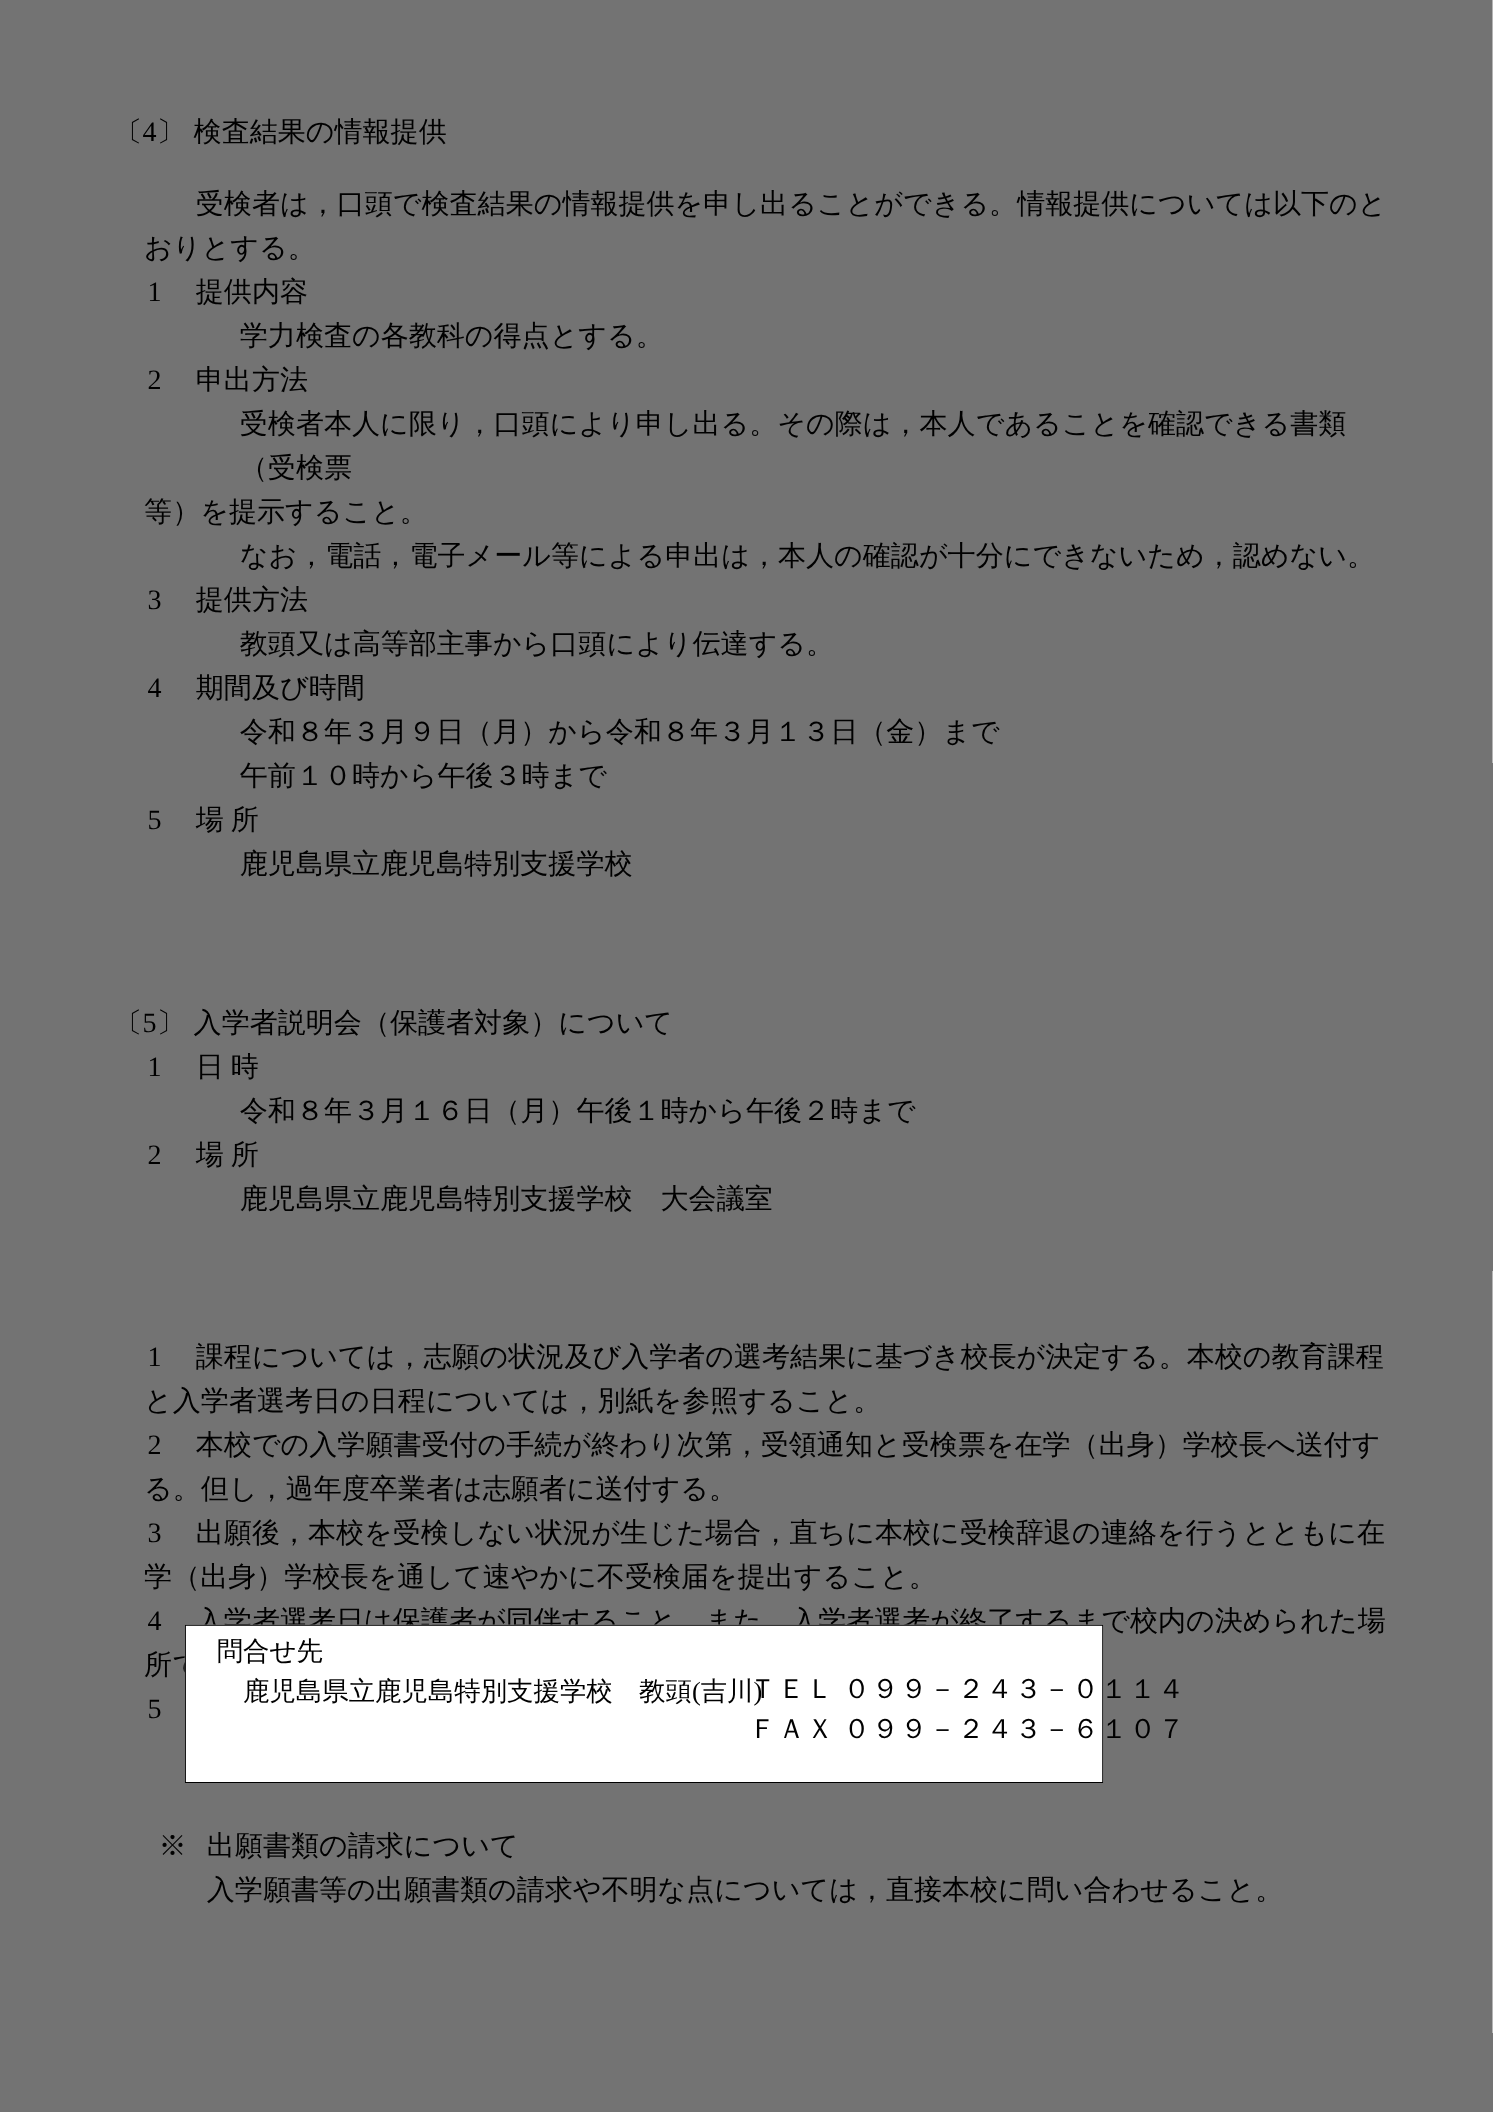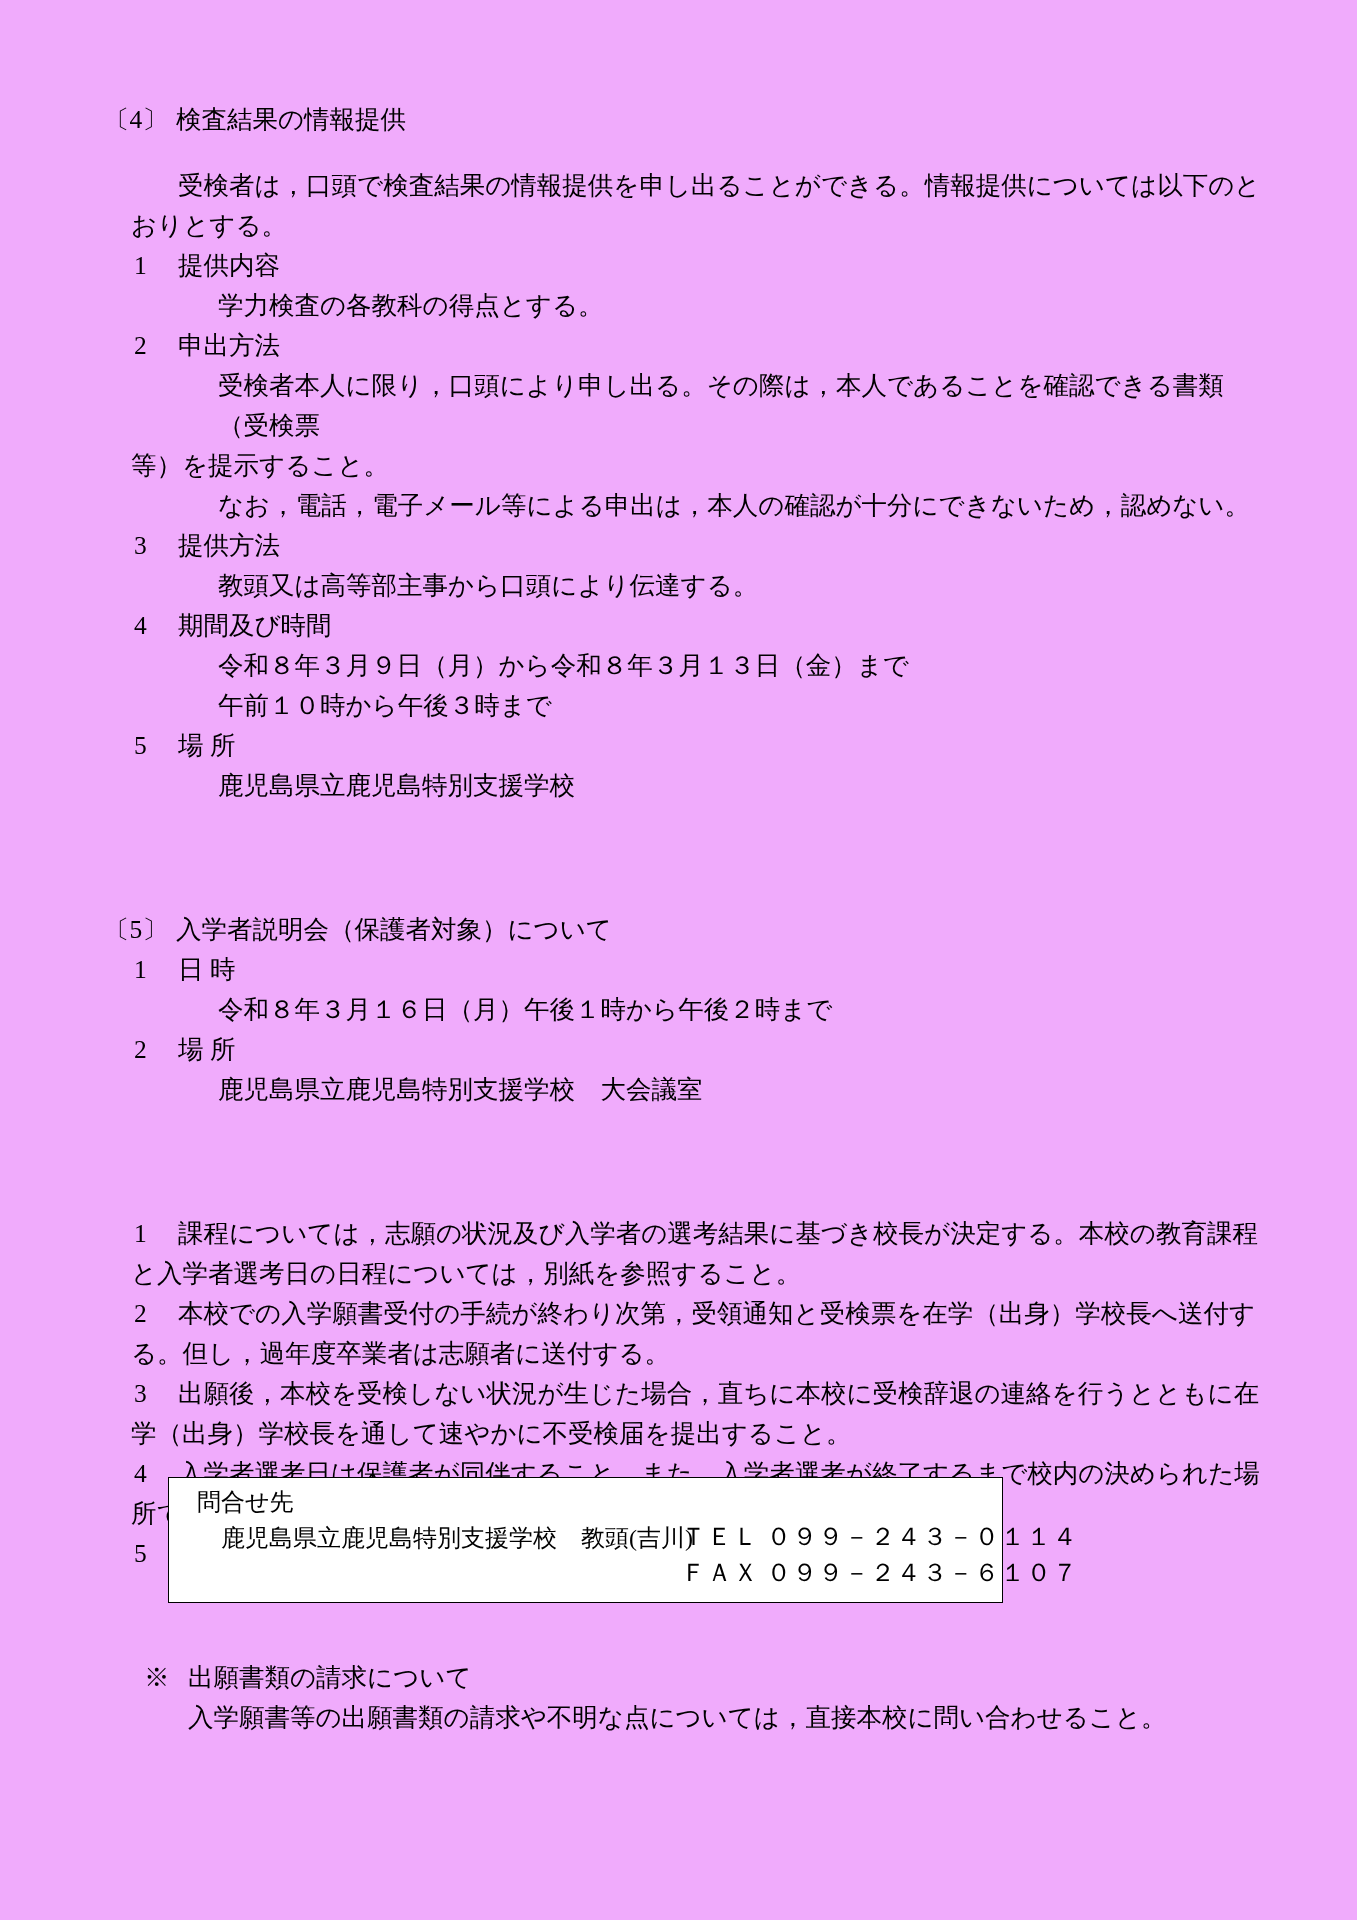--- a/index.html
+++ b/index.html
@@ -14,21 +14,21 @@
     color: #000000;
     -webkit-font-smoothing: antialiased;
   }
 
   .page {
     position: relative;
     width: 1357px;
     height: 1920px;
     box-sizing: border-box;
     padding: 16px;
-    background: #f0abfc;
+    background: #737373;
     overflow: hidden;
   }
 
   
   .body-area {
     position: absolute;
     left: 104px;
     top: 100px;
     width: 1160px;
   }
@@ -105,21 +105,21 @@
     line-height: 40px;
     white-space: pre-wrap;
   }
 
   
   .contact-box {
     position: absolute;
     left: 168px;
     top: 1477px;
     width: 835px;
-    height: 126px;
+    height: 144px;
     border: 1.5px solid #000000;
     box-sizing: border-box;
     background: #ffffff;
   }
   .contact-inner {
     position: relative;
     width: 100%;
     height: 100%;
   }
   .contact-label {

